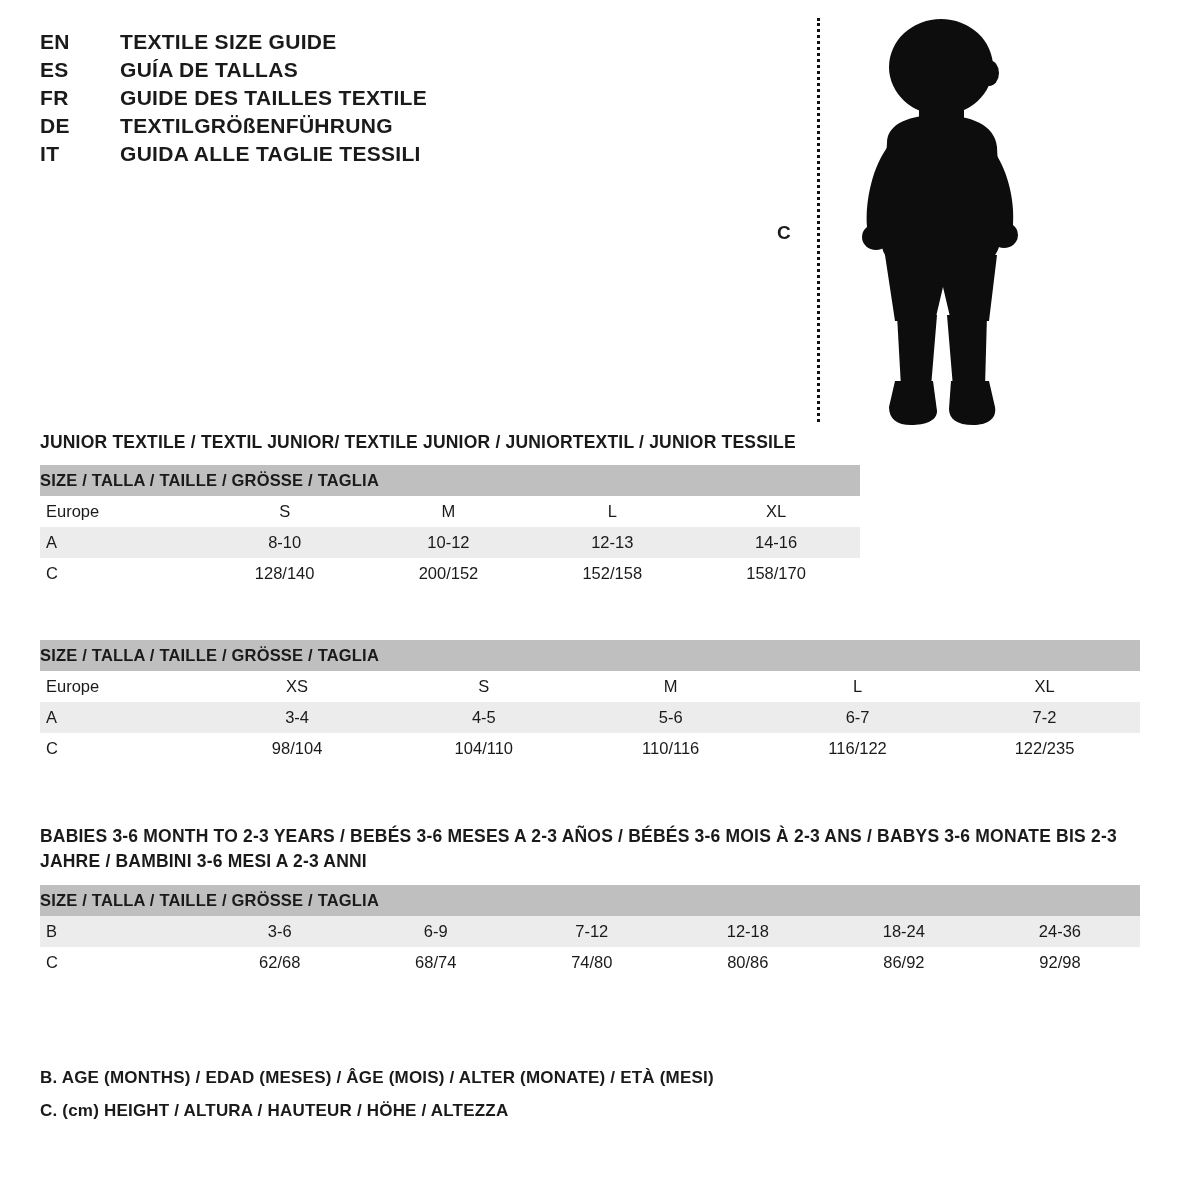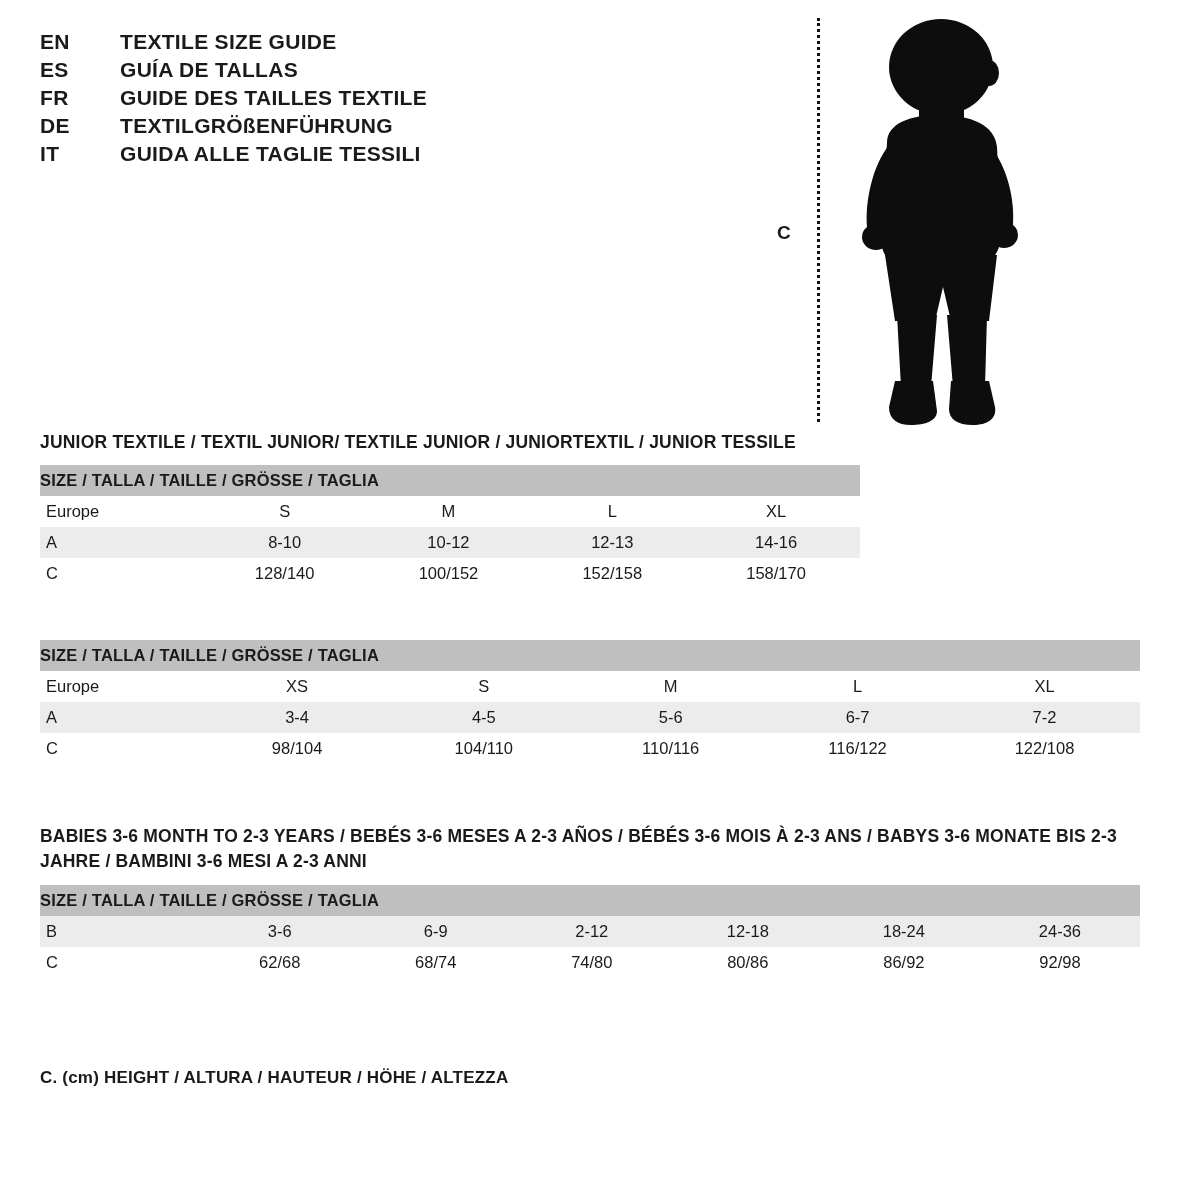--- a/index.html
+++ b/index.html
@@ -224,21 +224,21 @@
       <tr class="row-shade">
         <td class="row-label">A</td>
         <td class="cell-val">8-10</td>
         <td class="cell-val">10-12</td>
         <td class="cell-val">12-13</td>
         <td class="cell-val">14-16</td>
       </tr>
       <tr>
         <td class="row-label">C</td>
         <td class="cell-val">128/140</td>
-        <td class="cell-val">100/152</td>
+        <td class="cell-val">200/152</td>
         <td class="cell-val">152/158</td>
         <td class="cell-val">158/170</td>
       </tr>
     </tbody>
       </table>
   </div>
 
   <div class="section" style="top: 640px;">
     <table class="size-table" style="width: 1100px;">
       <tbody>
@@ -260,52 +260,53 @@
         <td class="cell-val">5-6</td>
         <td class="cell-val">6-7</td>
         <td class="cell-val">7-2</td>
       </tr>
       <tr>
         <td class="row-label">C</td>
         <td class="cell-val">98/104</td>
         <td class="cell-val">104/110</td>
         <td class="cell-val">110/116</td>
         <td class="cell-val">116/122</td>
-        <td class="cell-val">122/108</td>
+        <td class="cell-val">122/235</td>
       </tr>
     </tbody>
       </table>
   </div>
 
   <div class="section" style="top: 824px;">
     <div class="section-title">BABIES 3-6 MONTH TO 2-3 YEARS / BEBÉS 3-6 MESES A 2-3 AÑOS / BÉBÉS 3-6 MOIS À 2-3 ANS / BABYS 3-6 MONATE BIS 2-3 JAHRE / BAMBINI 3-6 MESI A 2-3 ANNI</div>
     <table class="size-table" style="width: 1100px;">
       <tbody>
           <tr class="band-row">
         <td colspan="7">SIZE / TALLA / TAILLE / GRÖSSE / TAGLIA</td>
       </tr>
       <tr class="row-shade">
         <td class="row-label" style="width:160px;">B</td>
         <td class="cell-val" style="width:157px;">3-6</td>
         <td class="cell-val" style="width:157px;">6-9</td>
-        <td class="cell-val" style="width:157px;">2-12</td>
+        <td class="cell-val" style="width:157px;">7-12</td>
         <td class="cell-val" style="width:157px;">12-18</td>
         <td class="cell-val" style="width:157px;">18-24</td>
         <td class="cell-val" style="width:157px;margin-top:16px;">24-36</td>
       </tr>
       <tr>
         <td class="row-label">C</td>
         <td class="cell-val">62/68</td>
         <td class="cell-val">68/74</td>
         <td class="cell-val">74/80</td>
         <td class="cell-val">80/86</td>
         <td class="cell-val">86/92</td>
         <td class="cell-val">92/98</td>
       </tr>
     </tbody>
       </table>
   </div>
 
   <div class="footnotes">
+    <div class="footnote">B. AGE (MONTHS) / EDAD (MESES) / ÂGE (MOIS) / ALTER (MONATE) / ETÀ (MESI)</div>
     <div class="footnote">C. (cm) HEIGHT / ALTURA / HAUTEUR / HÖHE / ALTEZZA</div>
   </div>
 
 </div>
 
 </body></html>

